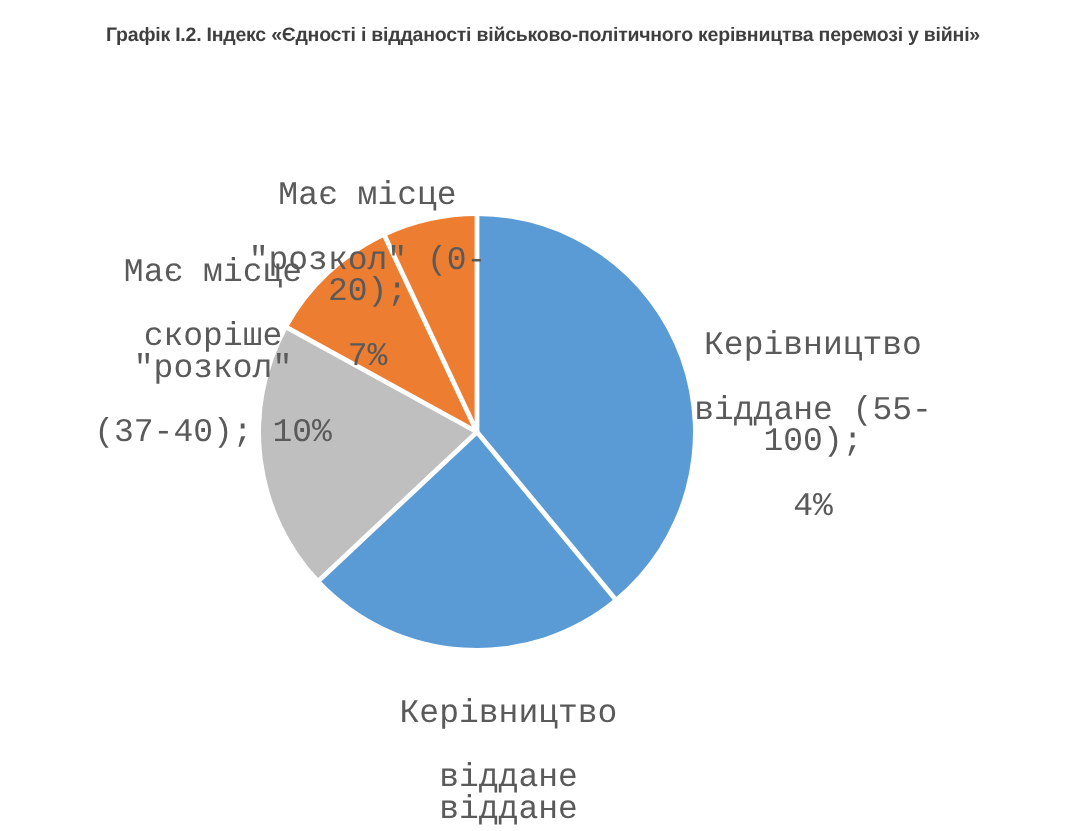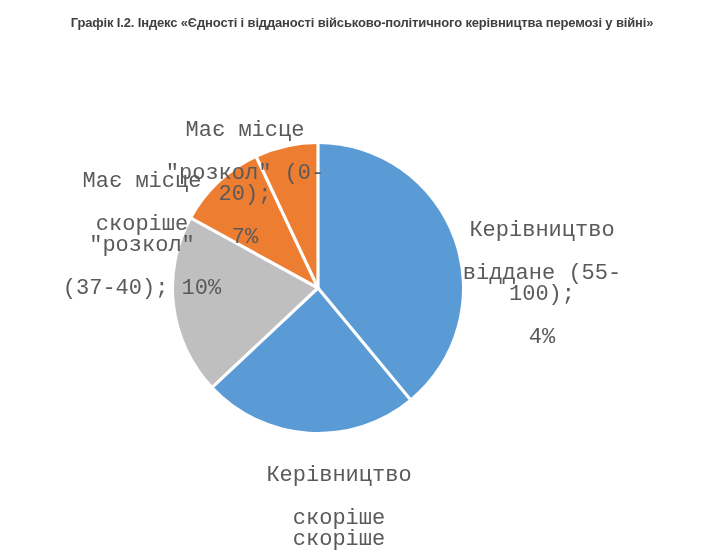--- a/index.html
+++ b/index.html
@@ -93,21 +93,21 @@
   </div>
 
   <div class="pie-label" id="label-slice-0">
     <span class="lbl-line">Керівництво</span>
     <span class="lbl-line">віддане (55-100);</span>
     <span class="lbl-line">4%</span>
   </div>
 
   <div class="pie-label" id="label-slice-1">
     <span class="lbl-line">Керівництво</span>
-    <span class="lbl-line">скоріше скоріше</span>
+    <span class="lbl-line">віддане віддане</span>
     <span class="lbl-line">(61-80); 24%</span>
   </div>
 
 
   <div class="pie-label" id="label-slice-3">
     <span class="lbl-line">Має місце</span>
     <span class="lbl-line">скоріше "розкол"</span>
     <span class="lbl-line">(37-40); 10%</span>
   </div>
 

